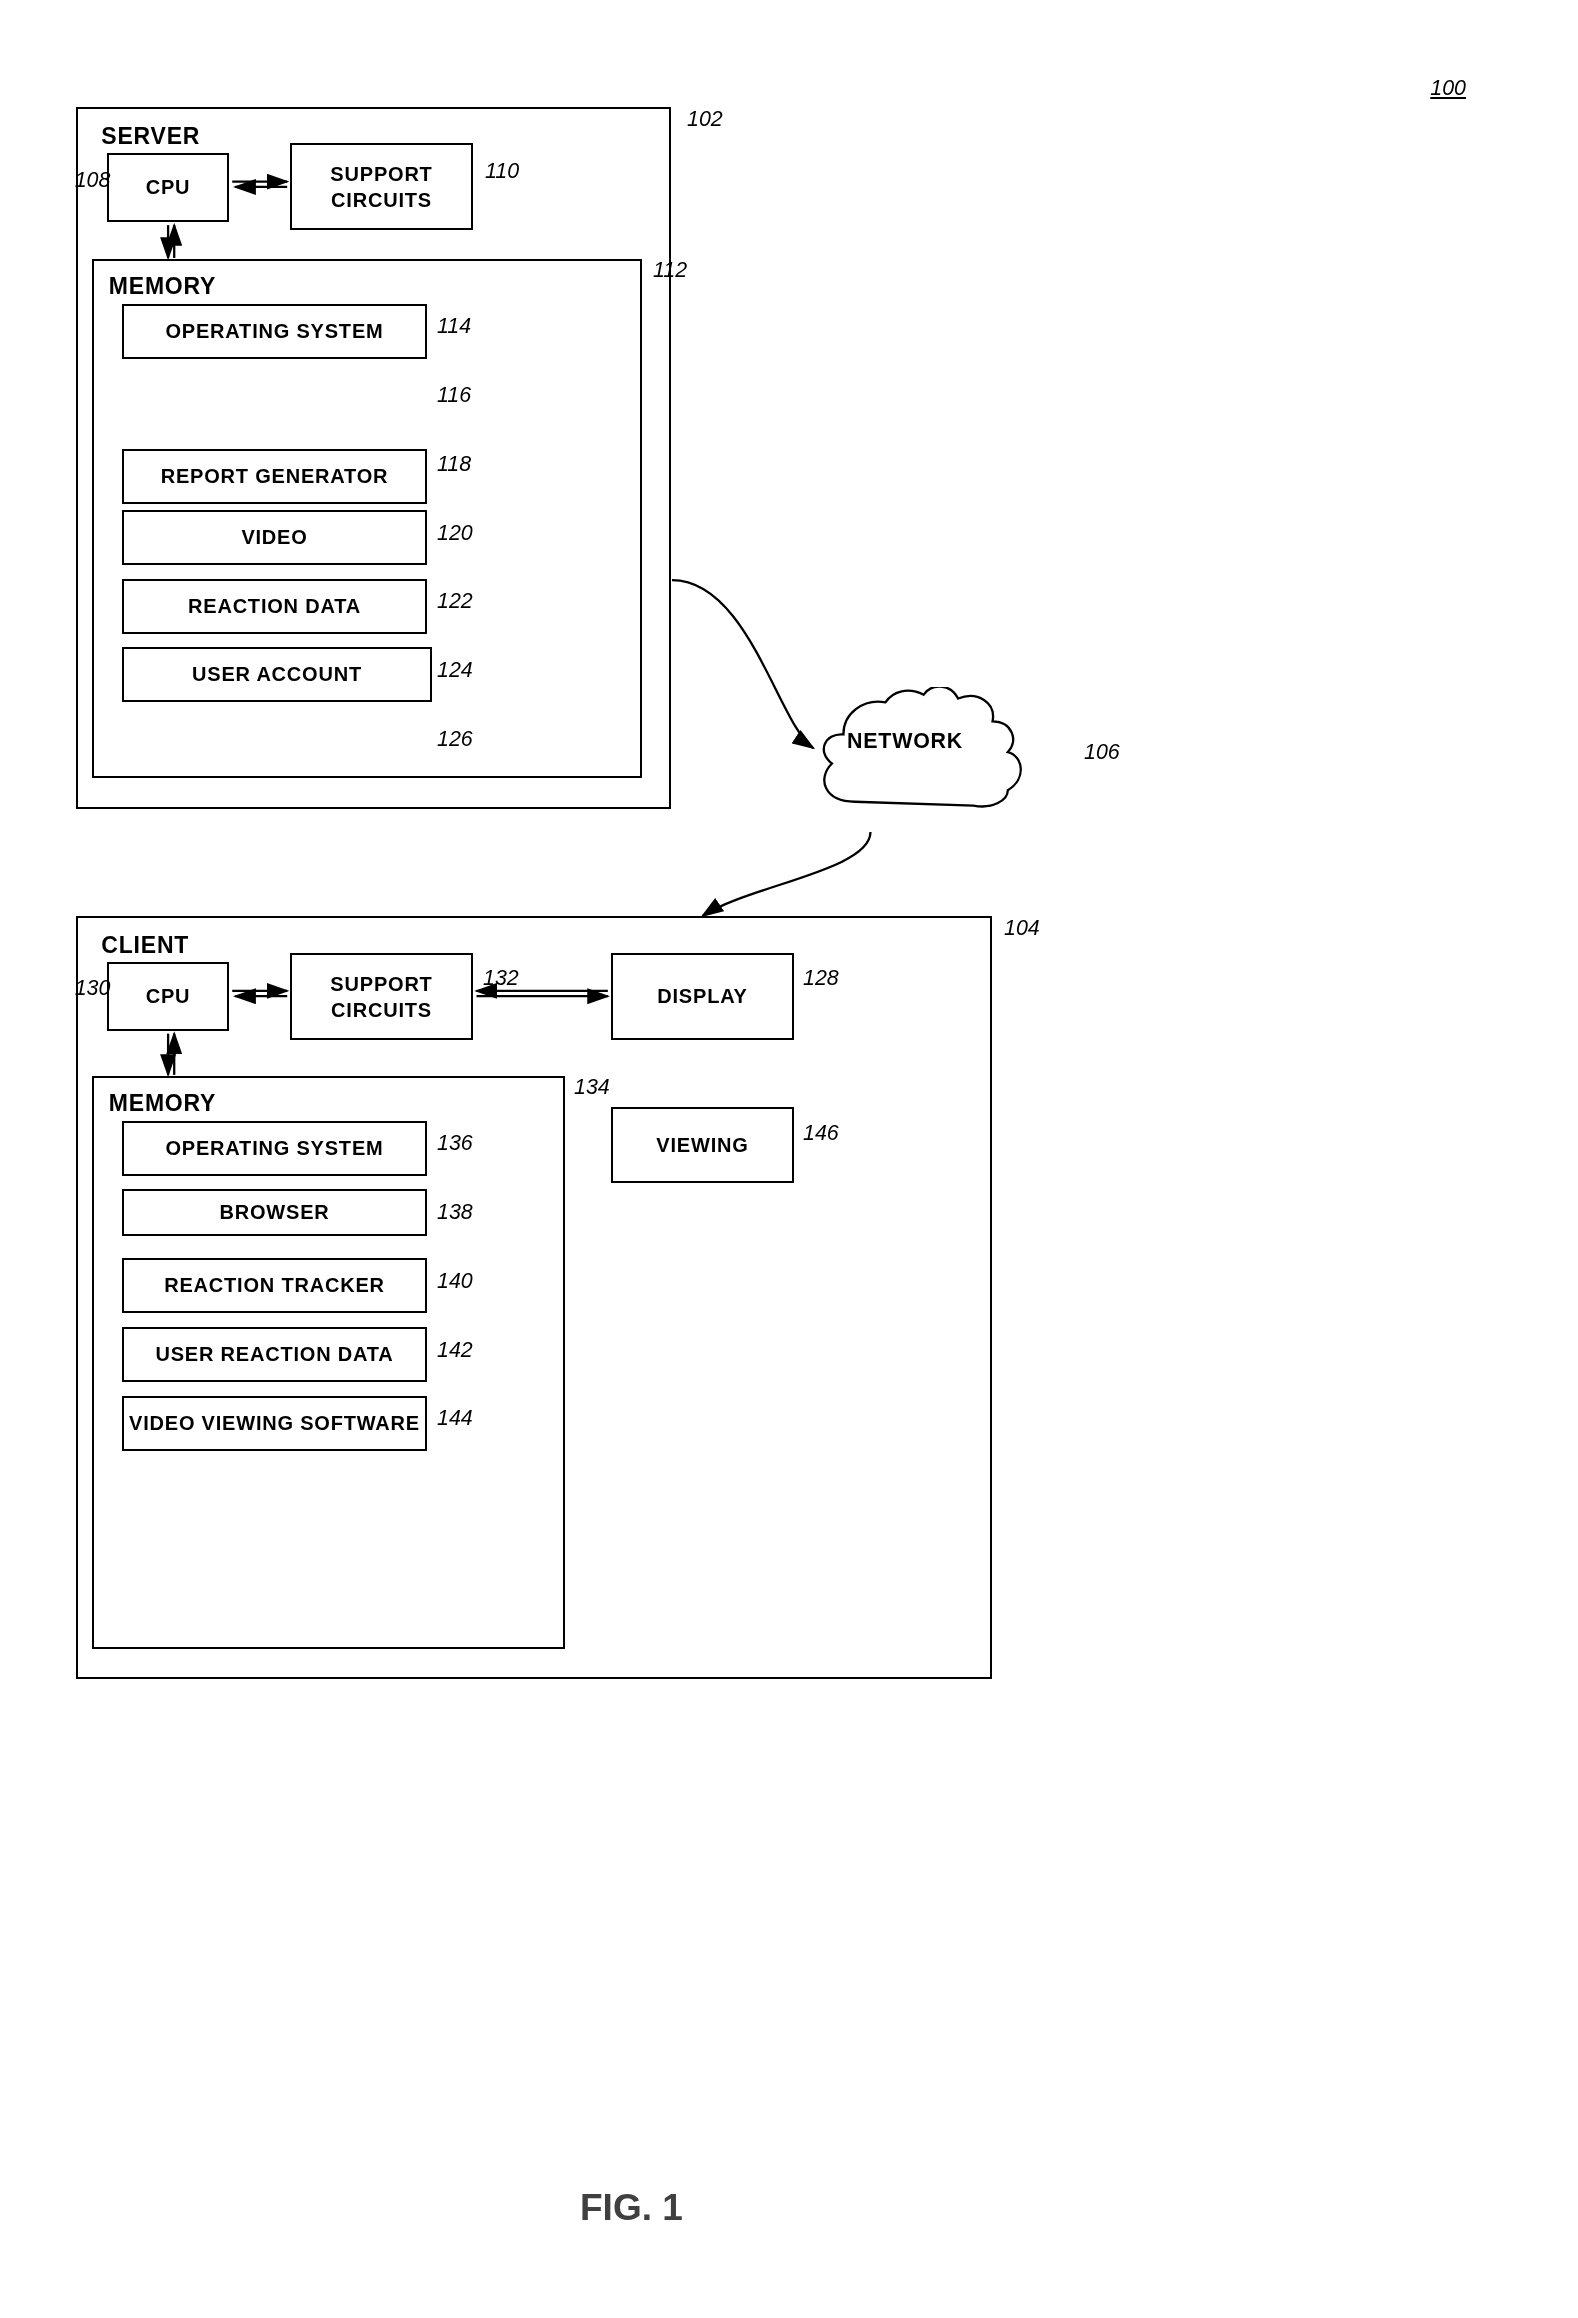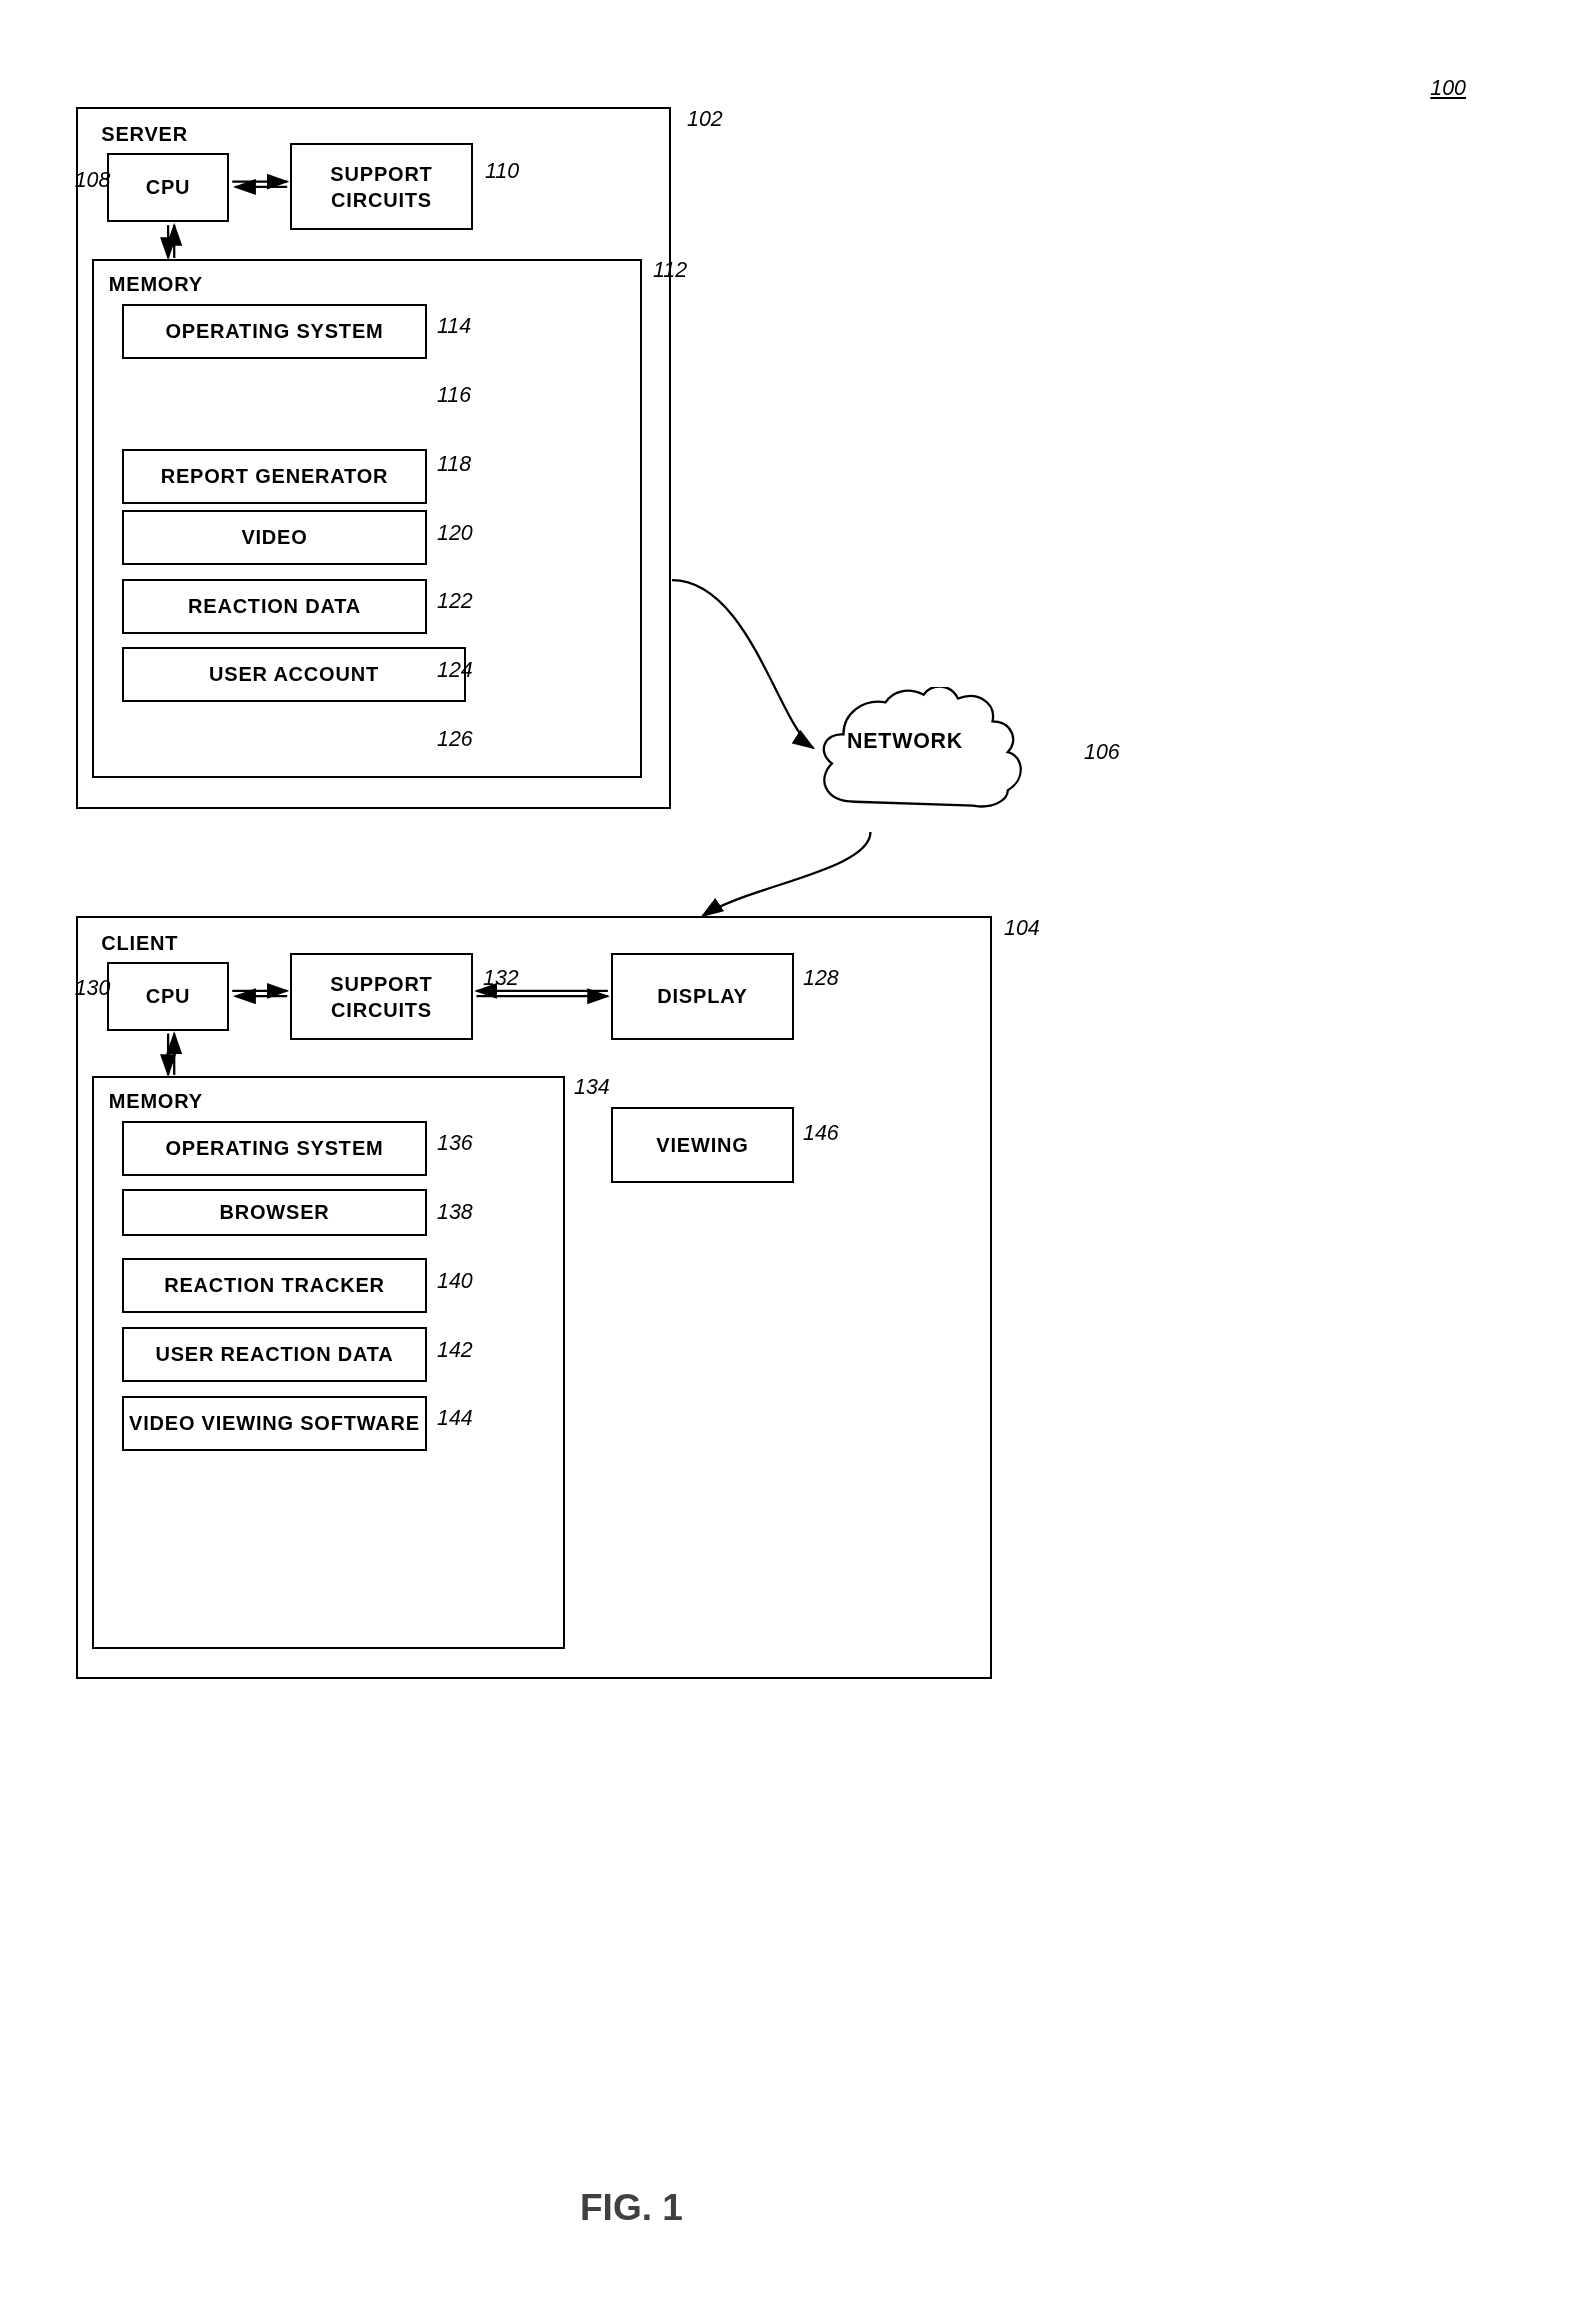--- a/index.html
+++ b/index.html
@@ -37,21 +37,21 @@
       align-items: center;
       justify-content: center;
       text-align: center;
       font-size: 20px;
       font-weight: bold;
       letter-spacing: 0.8px;
     }
 
     .box-label {
       position: absolute;
-      font-size: 20px;
+      font-size: 23px;
       font-weight: bold;
       letter-spacing: 0.8px;
       color: #000;
     }
 
     
     .outer-box {
       position: absolute;
       border: 2.3px solid #000;
       background: #fff;
@@ -122,21 +122,21 @@
   <div class="box" style="top:449px; left:61px; width:305px; height:55px;">
     <span>VIDEO</span>
   </div>
   <div class="ref-label" style="top:460px; left:376px;">120</div>
 
   <div class="box" style="top:518px; left:61px; width:305px; height:55px;">
     <span>REACTION DATA</span>
   </div>
   <div class="ref-label" style="top:528px; left:376px;">122</div>
 
-  <div class="box" style="top:586px; left:61px; width:344px; height:55px;">
+  <div class="box" style="top:586px; left:61px; width:310px; height:55px;">
     <span>USER ACCOUNT</span>
   </div>
   <div class="ref-label" style="top:597px; left:376px;">124</div>
 
   <div class="ref-label" style="top:666px; left:376px;">126</div>
 
   <div style="position:absolute; top:626px; left:748px; width:260px; height:153px;">
     <svg viewBox="0 0 340 200" width="260" height="153">
 
       <path d="M60,150 

